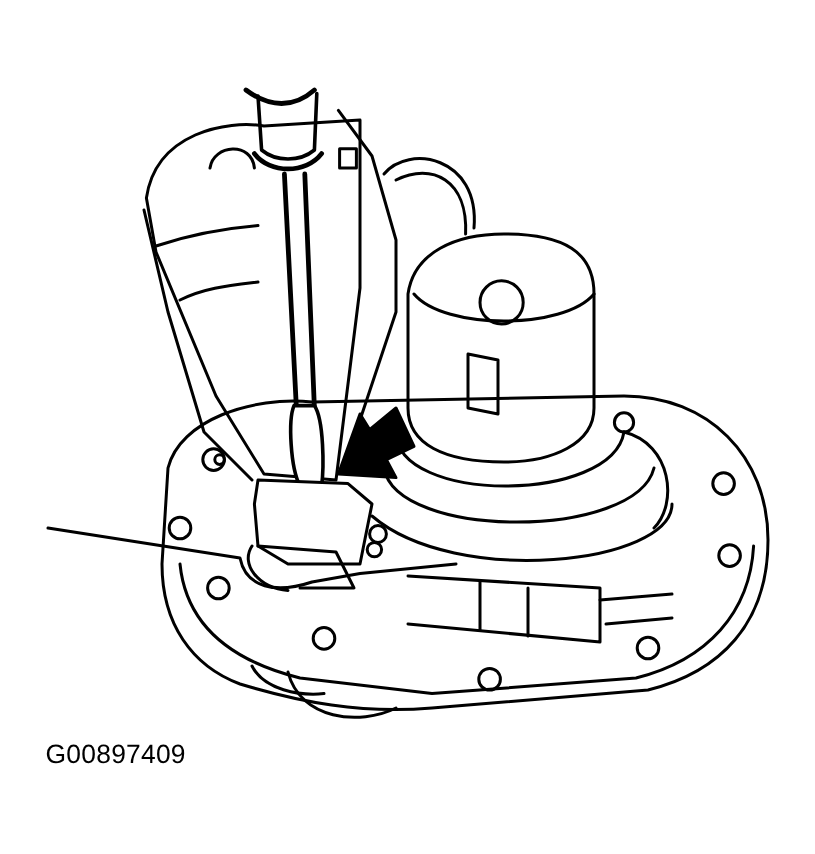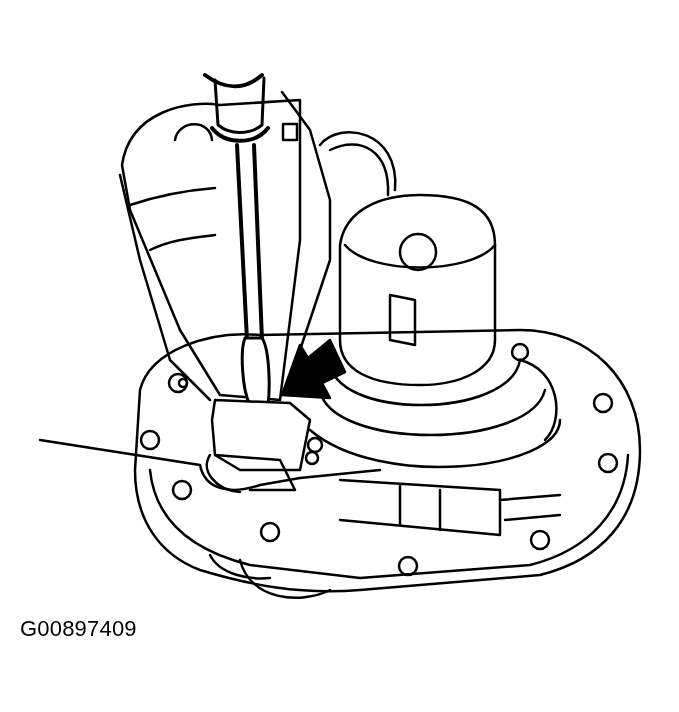--- a/index.html
+++ b/index.html
@@ -1,18 +1,18 @@
 <!DOCTYPE html>
 <html><head>
   <meta charset="utf-8">
   <style>
     html, body { margin:0; padding:0; background:#ffffff; }
     body { width:679px; height:712px; position:relative; overflow:hidden; font-family:"Liberation Sans", sans-serif; }
     #figure { position:absolute; left:0; top:0; width:679px; height:712px; }
-    #figure-id { position:absolute; left:20px; top:616px; font-size:22px; color:#000; letter-spacing:0.2px; }
+    #figure-id { position:absolute; left:38px; top:616px; font-size:22px; color:#000; letter-spacing:0.2px; }
   </style>
 </head>
 <body>
 
 <svg id="figure" viewBox="0 0 679 712" xmlns="http://www.w3.org/2000/svg" fill="none" stroke="#000" stroke-width="2.5" stroke-linejoin="round" stroke-linecap="round">
 
   <g>
     <path d="M140,390 C150,350 210,330 260,335 L520,330 C590,330 640,380 640,450 C640,520 600,560 540,575 L360,590 C300,595 250,585 200,570 C160,555 135,520 135,470 Z"></path>
     <path d="M150,470 C155,520 190,550 250,565 L360,578 L530,565 C590,550 625,510 628,455"></path>
     <path d="M210,555 C220,575 250,580 270,578"></path>

